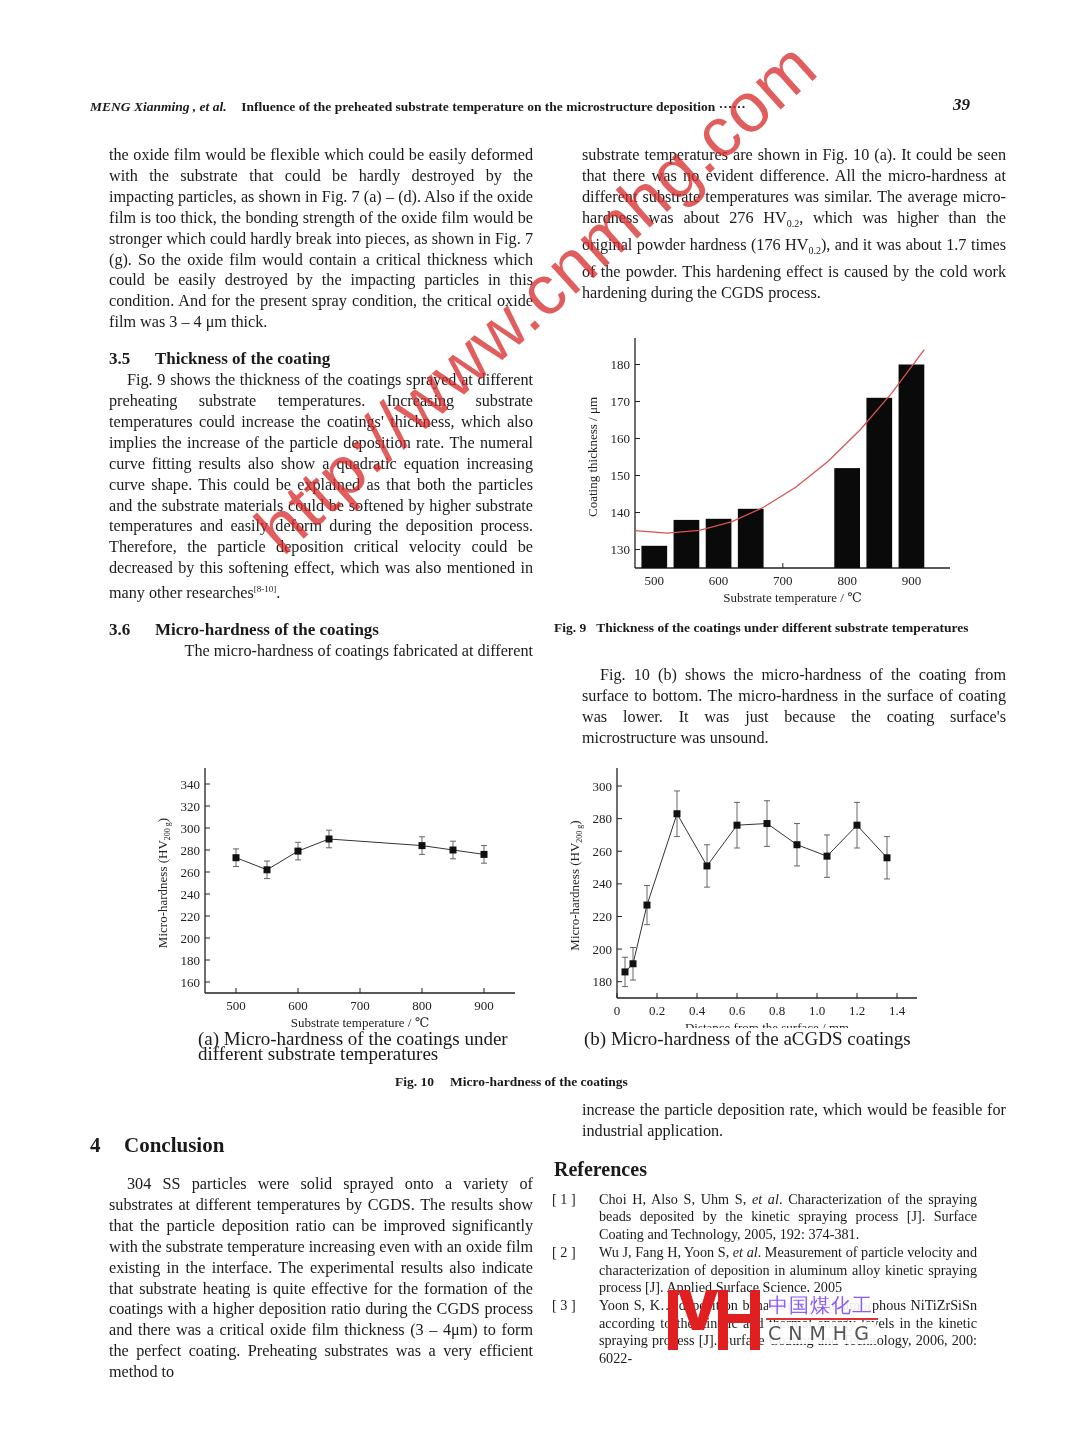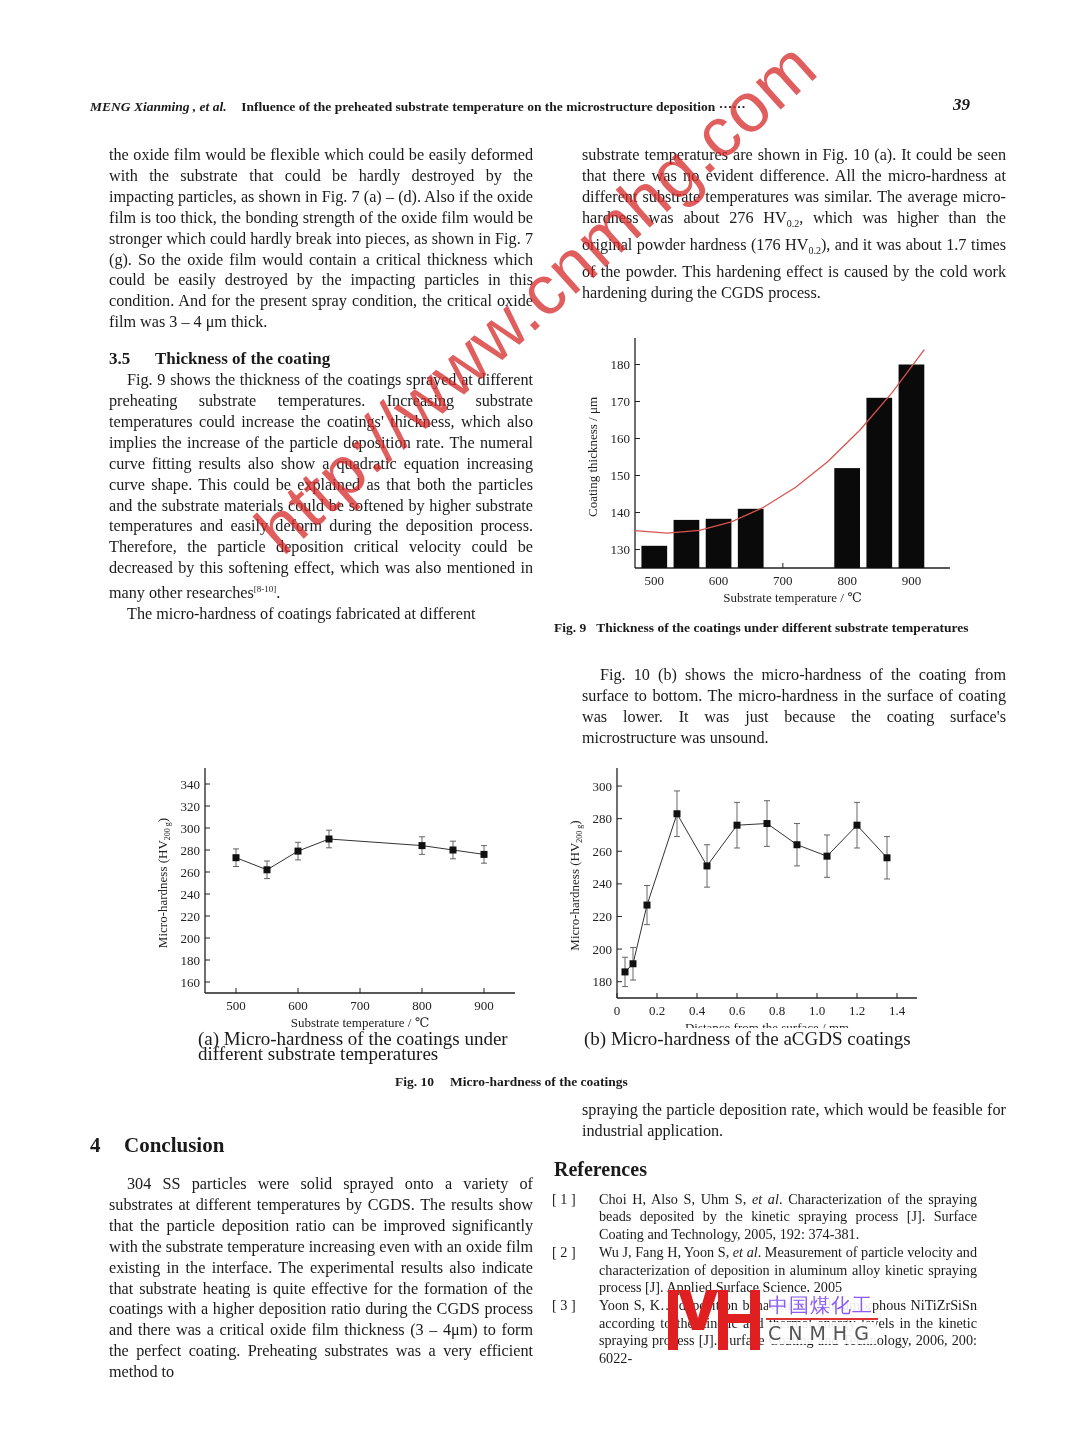--- a/index.html
+++ b/index.html
@@ -43,21 +43,24 @@
   <span>Influence of the preheated substrate temperature on the microstructure deposition ······</span>
   <span class="pg">39</span>
 </div>
 
 <div class="abs col col-left" style="top:145px">
   <p>the oxide film would be flexible which could be easily deformed with the substrate that could be hardly destroyed by the impacting particles, as shown in Fig. 7 (a) – (d). Also if the oxide film is too thick, the bonding strength of the oxide film would be stronger which could hardly break into pieces, as shown in Fig. 7 (g). So the oxide film would contain a critical thickness which could be easily destroyed by the impacting particles in this condition. And for the present spray condition, the critical oxide film was 3 – 4 μm thick.</p>
   <h3 class="sec" style="margin-top:16px">
     <span class="num">3.5</span><span>Thickness of the coating</span>
   </h3>
   <p class="ind"><span>Fig. 9 shows the thickness of the coatings sprayed at different preheating substrate temperatures. Increasing substrate temperatures could increase the coatings' thickness, which also implies the increase of the particle deposition rate. The numeral curve fitting results also show a quadratic equation increasing curve shape. This could be explained as that both the particles and the substrate materials could be softened by higher substrate temperatures and easily deform during the deposition process. Therefore, the particle deposition critical velocity could be decreased by this softening effect, which was also mentioned in many other researches</span><sup>[8-10]</sup><span>.</span></p>
-  <p class="ind" style="text-align:left">The micro-hardness of coatings fabricated at different</p>
+  <h3 class="sec" style="margin-top:16px">
+    <span class="num">3.6</span><span>Micro-hardness of the coatings</span>
+  </h3>
+  <p class="ind" style="text-align:right">The micro-hardness of coatings fabricated at different</p>
 </div>
 
 <div class="abs col col-right" style="top:145px">
   <p><span>substrate temperatures are shown in Fig. 10 (a). It could be seen that there was no evident difference. All the micro-hardness at different substrate temperatures was similar. The average micro-hardness was about 276 HV</span><sub>0.2</sub><span>, which was higher than the original powder hardness (176 HV</span><sub>0.2</sub><span>), and it was about 1.7 times of the powder. This hardening effect is caused by the cold work hardening during the CGDS process.</span></p>
 </div>
 
 <svg class="abs" id="fig9" style="left:575px;top:338px" width="390" height="270">
     <g>
       <line x1="60" y1="0" x2="60" y2="230" stroke="#222" stroke-width="1.3"></line>
       <line x1="60" y1="230" x2="375" y2="230" stroke="#222" stroke-width="1.3"></line>
@@ -262,21 +265,21 @@
   <span>Fig. 10</span><span style="display:inline-block;width:16px"></span><span>Micro-hardness of the coatings</span>
 </div>
 
 <div class="abs sec-big" style="left:90px;top:1133px">
   <span class="num">4</span><span>Conclusion</span>
 </div>
 <div class="abs col col-left" style="top:1174px">
   <p class="ind">304 SS particles were solid sprayed onto a variety of substrates at different temperatures by CGDS. The results show that the particle deposition ratio can be improved significantly with the substrate temperature increasing even with an oxide film existing in the interface. The experimental results also indicate that substrate heating is quite effective for the formation of the coatings with a higher deposition ratio during the CGDS process and there was a critical oxide film thickness (3 – 4μm) to form the perfect coating. Preheating substrates was a very efficient method to</p>
 </div>
 <div class="abs col col-right" style="top:1100px">
-  <p style="text-align:justify">spraying the particle deposition rate, which would be feasible for industrial application.</p>
+  <p style="text-align:justify">increase the particle deposition rate, which would be feasible for industrial application.</p>
 </div>
 
 <div class="abs" style="left:554px;top:1158px;font-weight:bold;font-size:20px">References</div>
 <div class="abs" style="left:552px;top:1191px;width:425px">
   <div class="ref" style="margin-bottom:1px">
     <span class="rn">[ 1 ]</span>
     <span>Choi H, Also S, Uhm S, </span><i>et al</i><span>. Characterization of the spraying beads deposited by the kinetic spraying process [J]. Surface Coating and Technology, 2005, 192: 374-381.</span>
   </div>
   <div class="ref" style="margin-bottom:1px">
     <span class="rn">[ 2 ]</span>

